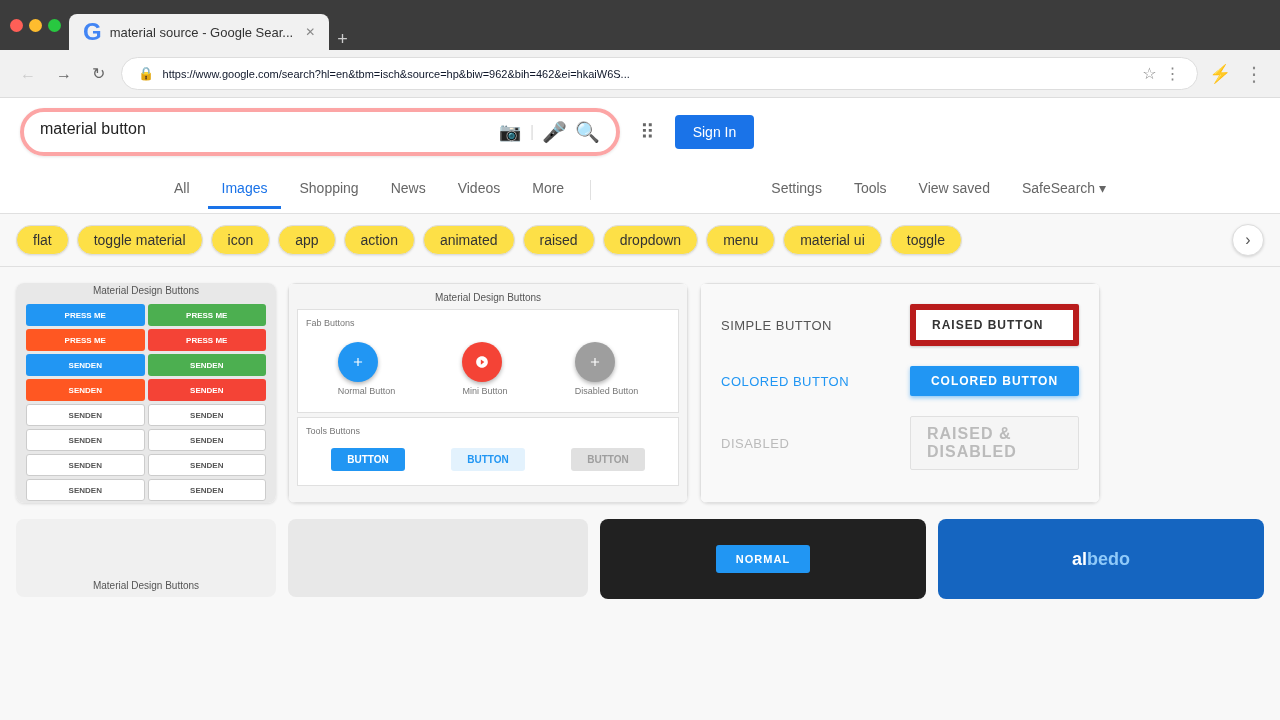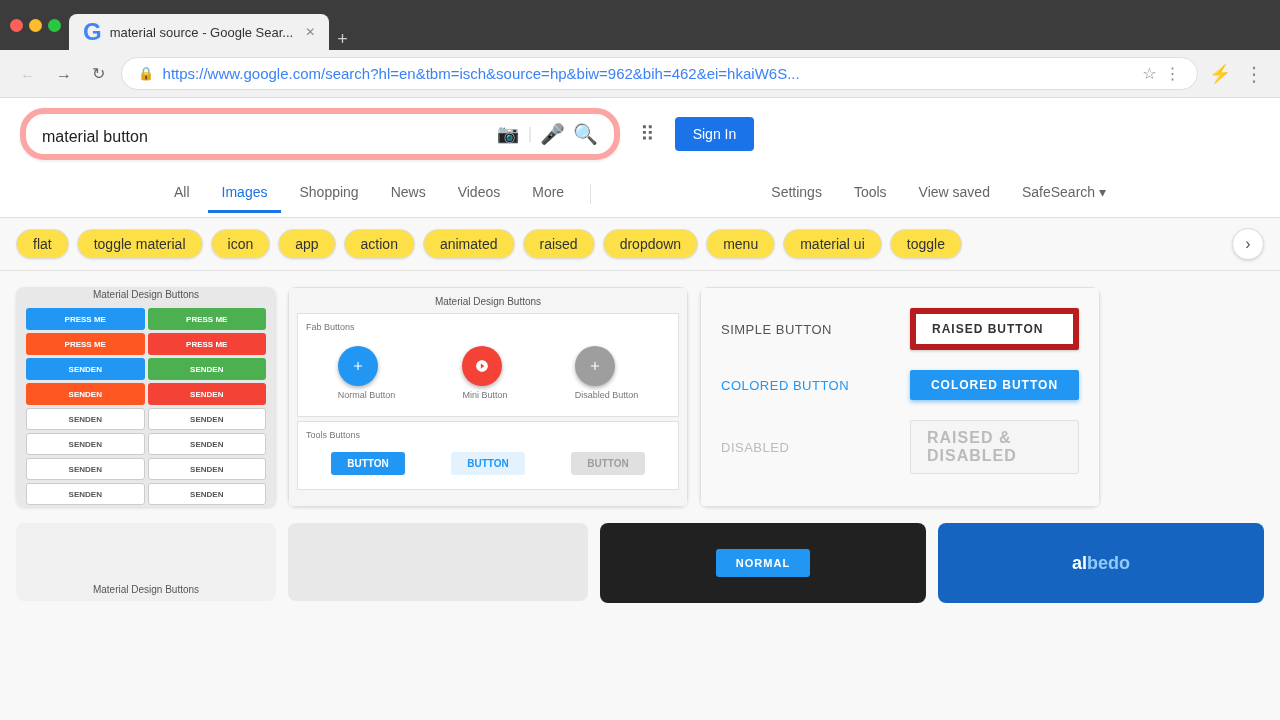--- a/index.html
+++ b/index.html
@@ -16,26 +16,26 @@
     .tab { background: #f1f1f1; border-radius: 8px 8px 0 0; padding: 6px 14px; display: flex; align-items: center; gap: 8px; font-size: 13px; color: #333; height: 36px; }
     .tab-close { color: #888; font-size: 12px; cursor: pointer; margin-left: 4px; }
     .new-tab-btn { color: #ccc; font-size: 18px; padding: 0 8px; cursor: pointer; }
 
     
     .address-bar { background: #f1f1f1; height: 48px; display: flex; align-items: center; padding: 0 16px; gap: 12px; border-bottom: 1px solid #ddd; }
     .nav-btn { color: #666; font-size: 16px; cursor: pointer; padding: 4px; background: none; border: none; }
     .nav-btn.disabled { color: #ccc; cursor: default; }
     .url-bar { flex: 1; background: white; border: 1px solid #ddd; border-radius: 20px; padding: 6px 16px; display: flex; align-items: center; gap: 8px; font-size: 14px; color: #222; }
     .url-lock { color: #666; font-size: 13px; }
-    .url-text { flex: 1; font-size: 15px; color: #3b82f6; }
+    .url-text { flex: 1; font-size: 11px; color: #0f172a; }
     .bar-icon { color: #888; font-size: 16px; cursor: pointer; }
 
     .top-bar { display: flex; align-items: center; padding: 10px 20px; gap: 20px; background: white; }
     .search-box-wrapper { flex: 1; max-width: 600px; }
-    .search-box { display: flex; align-items: flex-end; border: 6px solid #fca5a5; border-radius: 24px; padding: 8px 16px; gap: 10px; box-shadow: 0 1px 3px rgba(0,0,0,0.1); }
+    .search-box { display: flex; align-items: flex-start; border: 4px solid #fca5a5; border-radius: 24px; padding: 8px 16px; gap: 10px; box-shadow: 0 1px 3px rgba(0,0,0,0.1); }
     .search-input { border: none; outline: none; font-size: 16px; flex: 1; color: #222; }
     .search-icons { display: flex; gap: 8px; align-items: center; }
     .camera-icon { color: #888; font-size: 18px; cursor: pointer; }
     .mic-icon { font-size: 20px; cursor: pointer; }
     .search-btn-icon { color: #4285f4; font-size: 20px; cursor: pointer; }
     .apps-icon { font-size: 20px; color: #666; cursor: pointer; }
     .sign-in-btn { background: #1a73e8; color: white; border: none; border-radius: 4px; padding: 9px 18px; font-size: 14px; font-weight: 500; cursor: pointer; white-space: nowrap; }
 
     
     .nav-tabs { display: flex; align-items: center; padding: 4px 160px; border-bottom: 1px solid #e0e0e0; background: white; gap: 4px; }

